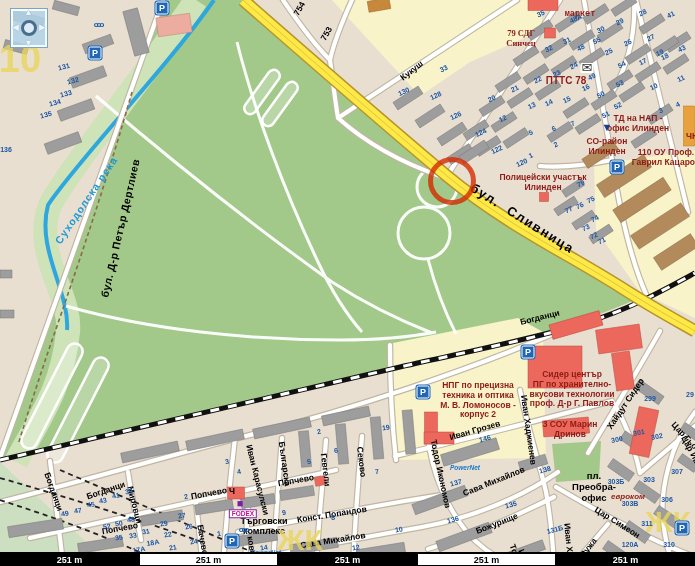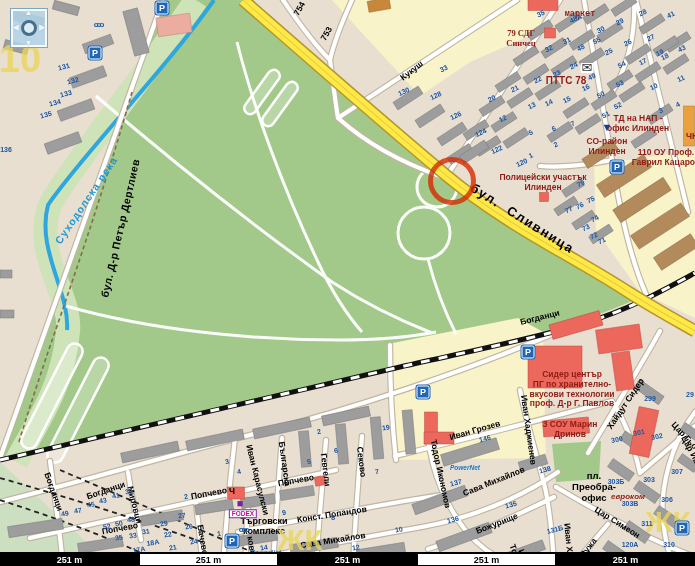--- a/index.html
+++ b/index.html
@@ -284,20 +284,24 @@
       <div class="lbl poi" style="left: 566px; top: 81px; font-size: 10px; transform: translate(-50%, -50%);">ПТТС 78</div>
       <div class="lbl poi" style="left: 638px; top: 124px; transform: translate(-50%, -50%);">ТД на НАП -
 офис Илинден</div>
       <div class="lbl poi" style="left: 607px; top: 147px; transform: translate(-50%, -50%);">СО-район
 Илинден</div>
       <div class="lbl poi" style="left: 666px; top: 158px; transform: translate(-50%, -50%);">110 ОУ Проф.
 Гаврил Кацаров</div>
       <div class="lbl poi" style="left: 692px; top: 137px; transform: translate(-50%, -50%);">ЧН</div>
       <div class="lbl poi" style="left: 543px; top: 183px; transform: translate(-50%, -50%);">Полицейски участък
 Илинден</div>
+      <div class="lbl poi" style="left: 478px; top: 401px; transform: translate(-50%, -50%);">НПГ по прецизна
+техника и оптика
+М. В. Ломоносов -
+корпус 2</div>
       <div class="lbl poi" style="left: 572px; top: 390px; transform: translate(-50%, -50%);">Сидер център
 ПГ по хранително-
 вкусови технологии
 проф. Д-р Г. Павлов</div>
       <div class="lbl poi" style="left: 570px; top: 430px; transform: translate(-50%, -50%);">3 СОУ Марин
 Дринов</div>
       <div class="lbl poi evro" style="left: 628px; top: 497px; transform: translate(-50%, -50%);">евроком</div>
       <div class="lbl water" style="left: 86px; top: 200px; transform: translate(-50%, -50%) rotate(-56deg);">Суходолска река</div>
       <div class="lbl wm" style="left: 20px; top: 60px; font-size: 38px; transform: translate(-50%, -50%);">10</div>
       <div class="lbl wm" style="left: 300px; top: 540px; font-size: 30px; transform: translate(-50%, -50%);">ЖК</div>

